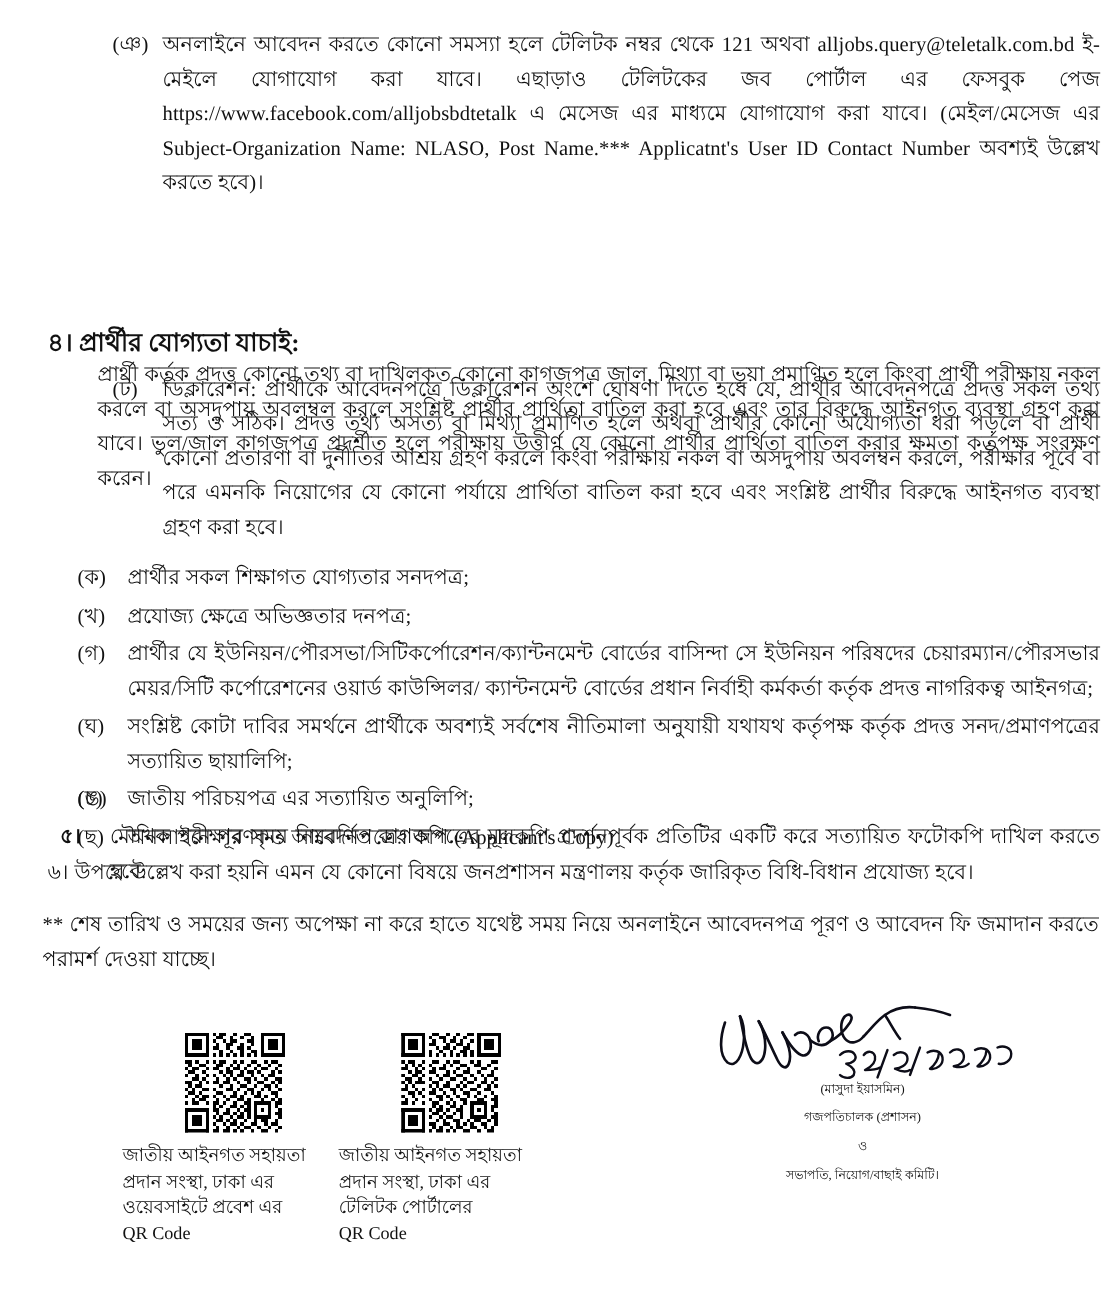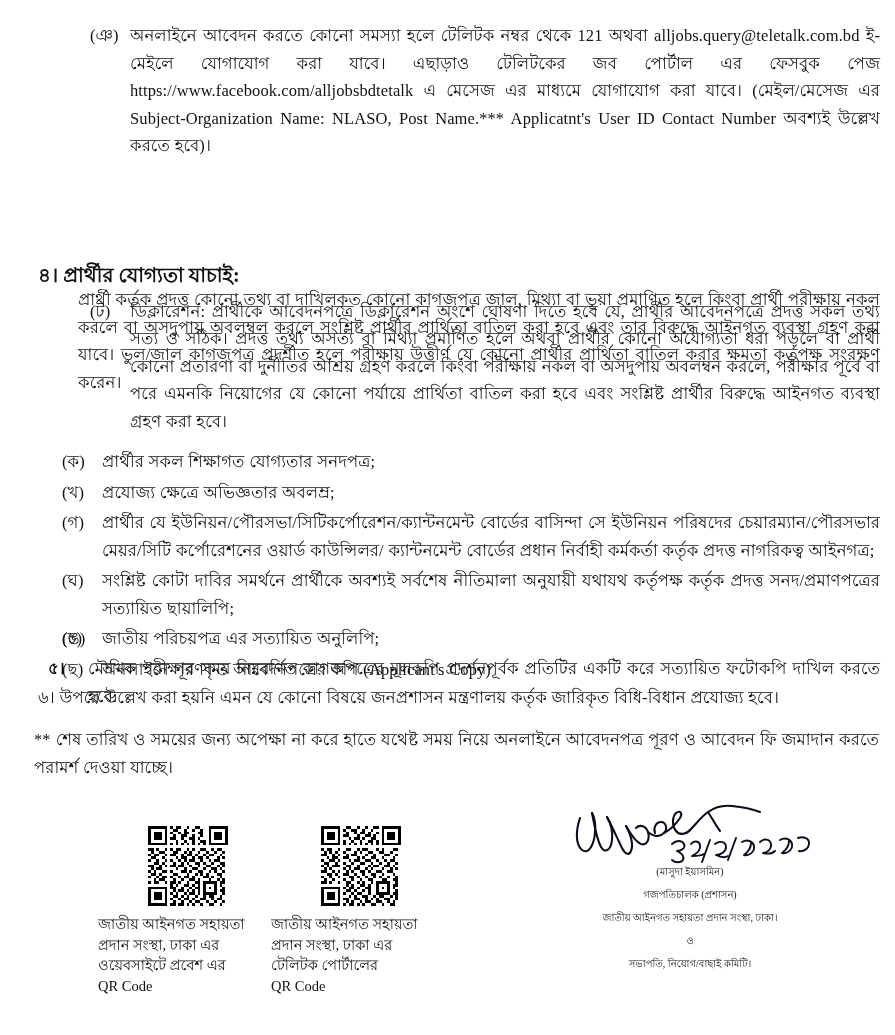--- a/index.html
+++ b/index.html
@@ -129,21 +129,21 @@
 
   <div class="block" style="left:62px; top:448px; width:818px;">
 
     <div class="para marker-para" style="margin-bottom:3px;">
       <span class="marker">(ক)</span>
       <span>প্রার্থীর সকল শিক্ষাগত যোগ্যতার সনদপত্র;</span>
     </div>
 
     <div class="para marker-para" style="margin-bottom:3px;">
       <span class="marker">(খ)</span>
-      <span>প্রযোজ্য ক্ষেত্রে অভিজ্ঞতার অবলম্র;</span>
+      <span>প্রযোজ্য ক্ষেত্রে অভিজ্ঞতার দনপত্র;</span>
     </div>
 
     <div class="para marker-para" style="margin-bottom:3px;">
       <span class="marker">(গ)</span>
       <span>প্রার্থীর যে ইউনিয়ন/পৌরসভা/সিটিকর্পোরেশন/ক্যান্টনমেন্ট বোর্ডের বাসিন্দা সে ইউনিয়ন পরিষদের চেয়ারম্যান/পৌরসভার মেয়র/সিটি কর্পোরেশনের ওয়ার্ড কাউন্সিলর/ ক্যান্টনমেন্ট বোর্ডের প্রধান নির্বাহী কর্মকর্তা কর্তৃক প্রদত্ত নাগরিকত্ব আইনগত্র;</span>
     </div>
 
     <div class="para marker-para" style="margin-bottom:3px;">
       <span class="marker">(ঘ)</span>
       <span>সংশ্লিষ্ট কোটা দাবির সমর্থনে প্রার্থীকে অবশ্যই সর্বশেষ নীতিমালা অনুযায়ী যথাযথ কর্তৃপক্ষ কর্তৃক প্রদত্ত সনদ/প্রমাণপত্রের সত্যায়িত ছায়ালিপি;</span>
@@ -671,18 +671,17 @@
         <path d="M176 38 L168 60"></path>
         <path d="M182 42 C187 39, 193 41, 194 46 C195 52, 189 56, 184 55 C188 52, 191 47, 191 43"></path>
         <path d="M200 42 C204 38, 210 39, 211 44 C212 49, 207 53, 203 53 C207 54, 212 54, 215 51"></path>
         <path d="M220 40 C225 37, 231 39, 232 44 C233 50, 227 54, 222 53 C226 50, 229 45, 229 41"></path>
         <path d="M238 38 C243 36, 249 38, 249 43 C249 49, 243 52, 239 51"></path>
       </g>
     </svg>
 
     <div class="sign-line sign-name">(মাসুদা ইয়াসমিন)</div>
     <div class="sign-line">গজপতিচালক (প্রশাসন)</div>
-    <div class="sign-line">জাতীয় আইনগত সহায়তা প্রদান সংস্থা, ঢাকা।</div>
     <div class="sign-line">ও</div>
     <div class="sign-line">সভাপতি, নিয়োগ/বাছাই কমিটি।</div>
   </div>
 
 </div>
 
 </body></html>

